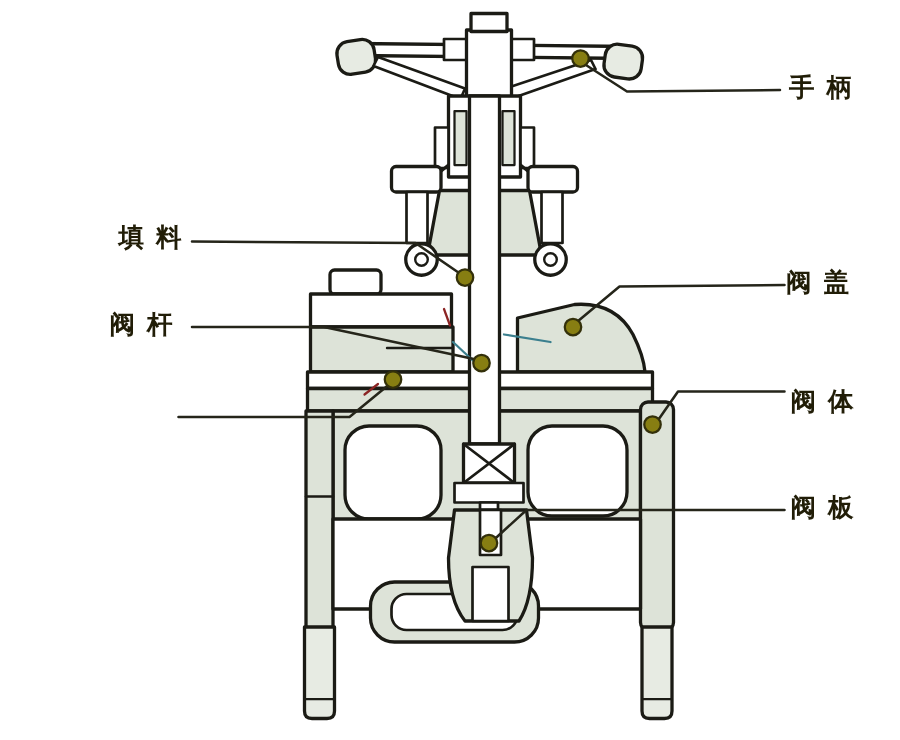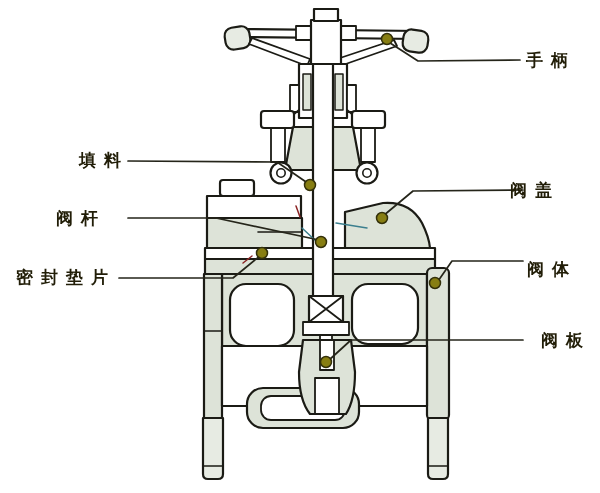--- a/index.html
+++ b/index.html
@@ -1,40 +1,40 @@
 <!DOCTYPE html>
 <html><head>
 <meta charset="utf-8">
 <style>
   html,body{margin:0;padding:0;}
   #stage{
     position:relative;
     width:600px;height:493px;
     background:#ffffff;
     overflow:hidden;
-    font-family:Liberation Sans, sans-serif;
+    font-family:Liberation Mono, monospace;
   }
   #valve-svg{position:absolute;left:0;top:0;}
   .part-label{
     position:absolute;
     font-size:17px;
     font-weight:bold;
     letter-spacing:8px;
     color:#211d07;
     white-space:nowrap;
     line-height:1;
   }
   
   .lbl-handle {left:526px;top:52px;}
   .lbl-packing{left:79px; top:152px;}
-  .lbl-bonnet {left:510px;top:182px;}
-  .lbl-stem   {left:56px; top:210px;text-align:right;}
+  .lbl-bonnet {left:524px;top:182px;}
+  .lbl-stem   {left:73px; top:210px;text-align:right;}
   .lbl-gasket {left:16px; top:269px;}
   .lbl-body   {left:527px;top:261px;}
-  .lbl-disc   {left:527px;top:332px;margin-left:14px;}
+  .lbl-disc   {left:527px;top:332px;}
 </style>
 </head>
 <body>
 
 <div id="stage">
 
   <svg id="valve-svg" width="600" height="493" viewBox="0 0 600 493">
 
     <g stroke="#1b1b15" stroke-width="2.2" fill="none" stroke-linejoin="round" stroke-linecap="round">
 
@@ -154,17 +154,16 @@
         <circle cx="435" cy="283" r="5.5"></circle>
         <circle cx="326" cy="362" r="5.5"></circle>
       </g>
     </g>
   </svg>
 
   <div class="part-label lbl-handle">手柄</div>
   <div class="part-label lbl-packing">填料</div>
   <div class="part-label lbl-bonnet">阀盖</div>
   <div class="part-label lbl-stem">阀杆</div>
-  <div class="part-label lbl-gasket">密封垫片</div>
   <div class="part-label lbl-body">阀体</div>
   <div class="part-label lbl-disc">阀板</div>
 
 </div>
 
 </body></html>

